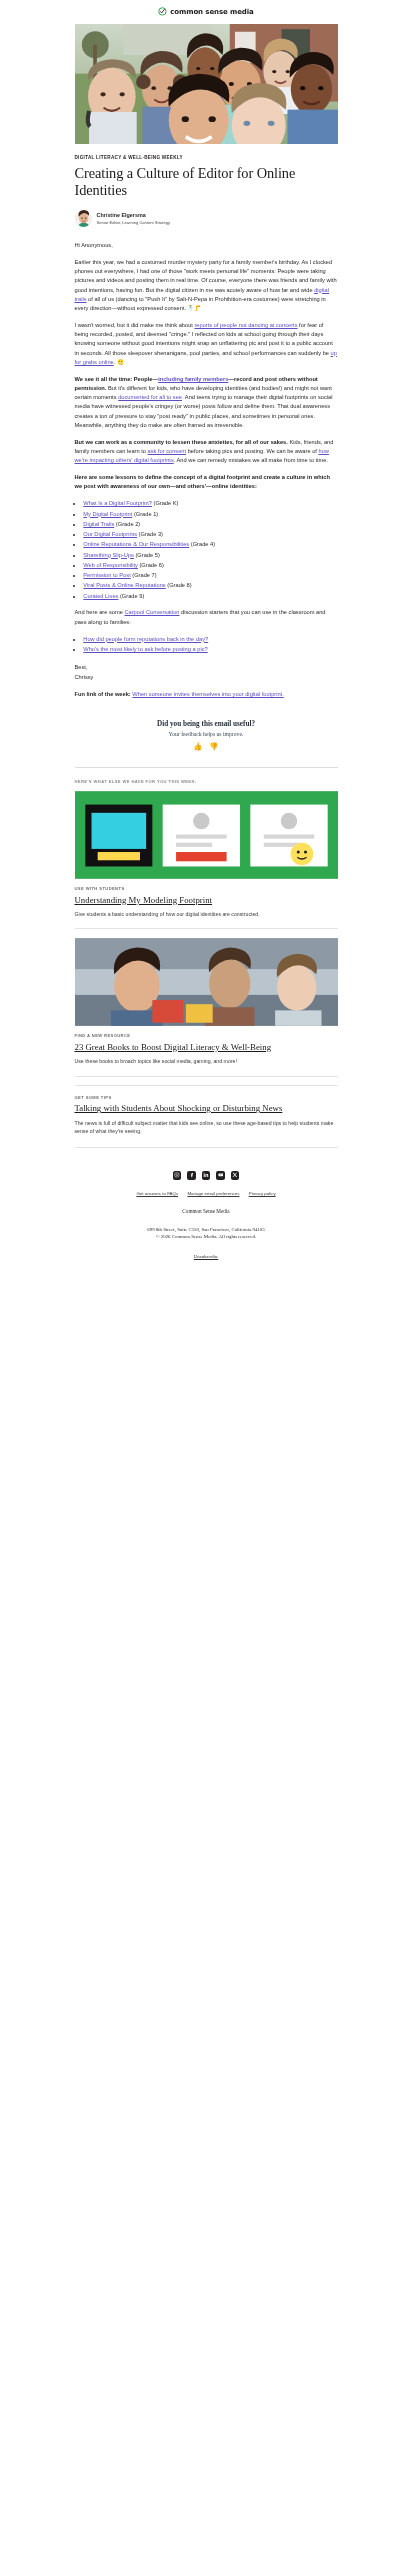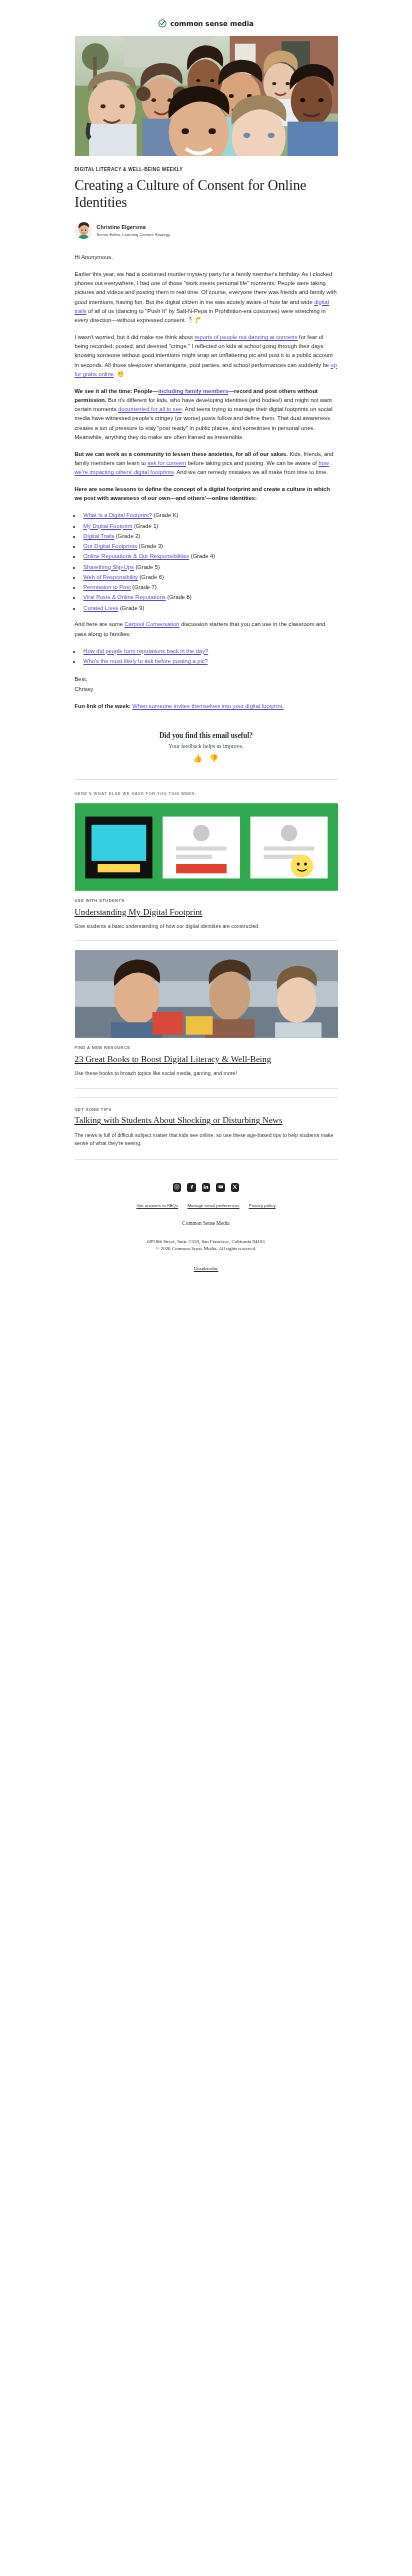--- a/index.html
+++ b/index.html
@@ -4,21 +4,21 @@
 <style>
   * { box-sizing: border-box; }
   html, body { margin:0; padding:0; }
   body {
     width: 412px;
     background: #ffffff;
     font-family: "Liberation Sans", sans-serif;
     color: #231f20;
     -webkit-font-smoothing: antialiased;
   }
-  .page { width:364px; margin:12px auto; background:#fff; }
+  .page { width:364px; margin:0 auto; background:#fff; }
 
   
   .brandbar { text-align:center; padding:7.2px 0 6.2px; }
   .brandlogo { display:inline-flex; align-items:center; gap:3.1px; }
   .brandlogo .mark { width:8.8px; height:8.8px; display:block; }
   .brandlogo .wordmark {
     font-family:"DejaVu Sans", sans-serif;
     font-size:7px; font-weight:700; color:#1a1a1a; letter-spacing:-0.1px;
   }
 
@@ -221,21 +221,21 @@
         <ellipse cx="356" cy="196" rx="52" ry="60" fill="#f0d2bc"></ellipse>
         <path d="M304 172 q52 -58 104 -6 q10 -50 -52 -52 q-60 6 -52 58z" fill="#9f8460"></path>
         <ellipse cx="333" cy="192" rx="6.5" ry="5" fill="#6d8ba8"></ellipse>
           <ellipse cx="380" cy="192" rx="6.5" ry="5" fill="#6d8ba8"></ellipse>
       </g>
     </svg>
   </div>
 
   <div class="article">
     <div class="kicker">DIGITAL LITERACY &amp; WELL-BEING WEEKLY</div>
-    <h1 class="headline">Creating a Culture of Consent for Online Identities</h1>
+    <h1 class="headline">Creating a Culture of Editor for Online Identities</h1>
 
     <div class="byline">
       <div class="avatar">
         <svg viewBox="0 0 34 34">
           <rect width="34" height="34" fill="#f2efec"></rect>
           <ellipse cx="17" cy="16" rx="9" ry="10" fill="#e3b493"></ellipse>
           <path d="M7 13 q10 -13 20 -2 q2 -11 -10 -11 q-12 1 -10 13z" fill="#3a2318"></path>
           <ellipse cx="13.5" cy="16" rx="1.4" ry="1.2" fill="#2b1a12"></ellipse>
           <ellipse cx="20.5" cy="16" rx="1.4" ry="1.2" fill="#2b1a12"></ellipse>
           <path d="M13.5 21 q3.5 2.6 7 0" stroke="#9b4f43" stroke-width="1.3" fill="none"></path>
@@ -282,21 +282,21 @@
 
     <div class="signoff">
       <div>Best,</div>
       <div>Chrissy</div>
     </div>
 
     <p class="funlink"><b>Fun link of the week:</b> <a class="link" href="#">When someone invites themselves into your digital footprint.</a></p>
   </div>
 
   <div class="feedback">
-    <h3>Did you find this email useful?</h3>
+    <h3>Did you being this email useful?</h3>
     <p>Your feedback helps us improve.</p>
     <div class="thumbs">
       <span>👍</span>
       <span>👎</span>
     </div>
   </div>
 
   <div class="rule"></div>
   <div class="sectionlabel">HERE'S WHAT ELSE WE HAVE FOR YOU THIS WEEK:</div>
 
@@ -317,21 +317,21 @@
      <circle cx="415" cy="58" r="16" fill="#c9c9c9"></circle>
      <rect x="366" y="84" width="98" height="8" fill="#d6d6d6"></rect>
      <rect x="366" y="100" width="70" height="8" fill="#d6d6d6"></rect>
      <circle cx="440" cy="122" r="22" fill="#ffe05d"></circle>
      <circle cx="433" cy="118" r="3" fill="#222"></circle>
             <circle cx="447" cy="118" r="3" fill="#222"></circle>
      <path d="M431 128 q9 7 18 0" stroke="#222" stroke-width="2.5" fill="none"></path>
    </svg>
         </div>
         <div class="eyebrow">USE WITH STUDENTS</div>
-        <h2><a href="#">Understanding My Digital Footprint</a></h2>
+        <h2><a href="#">Understanding My Modeling Footprint</a></h2>
         <p class="desc">Give students a basic understanding of how our digital identities are constructed.</p>
       </div>
       <div class="cardrule"></div>
       <div class="card">
         <div class="thumb">
           <svg viewBox="0 0 510 170">
             <rect width="510" height="170" fill="#b9c4cd"></rect>
      <rect x="0" y="0" width="510" height="60" fill="#8d9aa6"></rect>
      <rect x="0" y="110" width="510" height="60" fill="#6f7d8a"></rect>
      <ellipse cx="120" cy="92" rx="44" ry="52" fill="#e0b08c"></ellipse>

